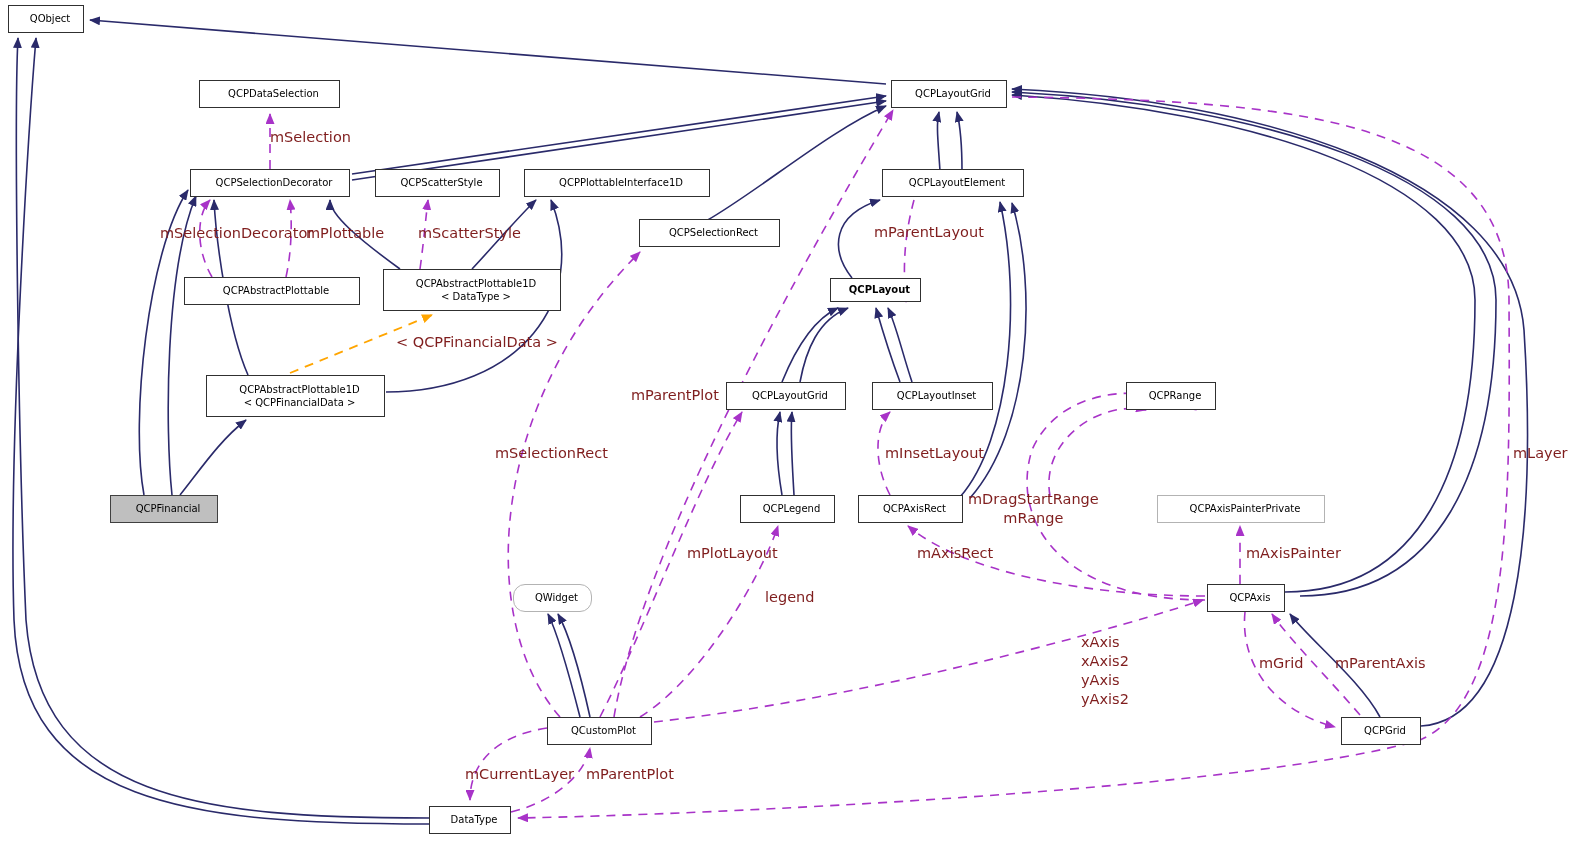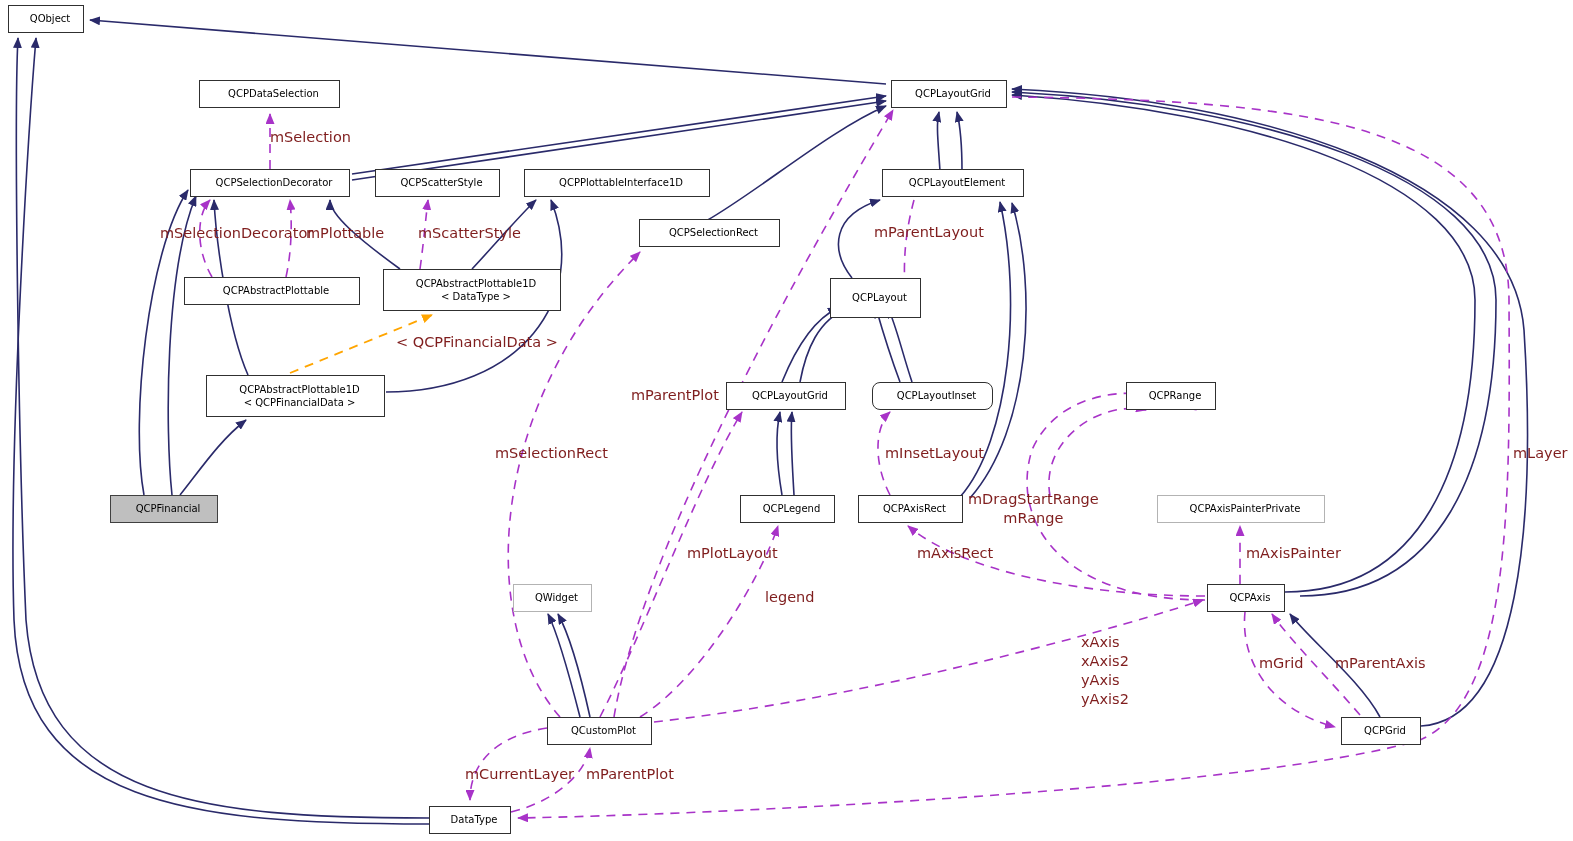--- a/index.html
+++ b/index.html
@@ -194,56 +194,56 @@
   </div>
   <div class="node" style="left:524px;top:169px;width:186px;height:28px;">
     <span>QCPPlottableInterface1D</span>
   </div>
   <div class="node" style="left:882px;top:169px;width:142px;height:28px;">
     <span>QCPLayoutElement</span>
   </div>
   <div class="node" style="left:639px;top:219px;width:141px;height:28px;">
     <span>QCPSelectionRect</span>
   </div>
-  <div class="node" style="left:830px;top:278px;width:91px;height:40px;">
+  <div class="node" style="left:830px;top:278px;width:91px;height:24px;font-weight:bold;">
     <span>QCPLayout</span>
   </div>
   <div class="node" style="left:184px;top:277px;width:176px;height:28px;">
     <span>QCPAbstractPlottable</span>
   </div>
   <div class="node" style="left:383px;top:269px;width:178px;height:42px;">
     <span>QCPAbstractPlottable1D</span>
     <span class="ln2">&lt; DataType &gt;</span>
   </div>
   <div class="node" style="left:206px;top:375px;width:179px;height:42px;">
     <span>QCPAbstractPlottable1D</span>
     <span class="ln2">&lt; QCPFinancialData &gt;</span>
   </div>
   <div class="node" style="left:726px;top:382px;width:120px;height:28px;">
     <span>QCPLayoutGrid</span>
   </div>
-  <div class="node" style="left:872px;top:382px;width:121px;height:28px;border-radius:8px;">
+  <div class="node" style="left:872px;top:382px;width:121px;height:28px;">
     <span>QCPLayoutInset</span>
   </div>
   <div class="node" style="left:1126px;top:382px;width:90px;height:28px;">
     <span>QCPRange</span>
   </div>
   <div class="node focus" style="left:110px;top:495px;width:108px;height:28px;">
     <span>QCPFinancial</span>
   </div>
   <div class="node" style="left:740px;top:495px;width:95px;height:28px;">
     <span>QCPLegend</span>
   </div>
   <div class="node" style="left:858px;top:495px;width:105px;height:28px;">
     <span>QCPAxisRect</span>
   </div>
   <div class="node external" style="left:1157px;top:495px;width:168px;height:28px;">
     <span>QCPAxisPainterPrivate</span>
   </div>
-  <div class="node external" style="left:513px;top:584px;width:79px;height:28px;">
+  <div class="node external" style="left:513px;top:584px;width:79px;height:28px;border-radius:12px;">
     <span>QWidget</span>
   </div>
   <div class="node" style="left:1207px;top:584px;width:78px;height:28px;">
     <span>QCPAxis</span>
   </div>
   <div class="node" style="left:547px;top:717px;width:105px;height:28px;">
     <span>QCustomPlot</span>
   </div>
   <div class="node" style="left:1341px;top:717px;width:80px;height:28px;">
     <span>QCPGrid</span>

